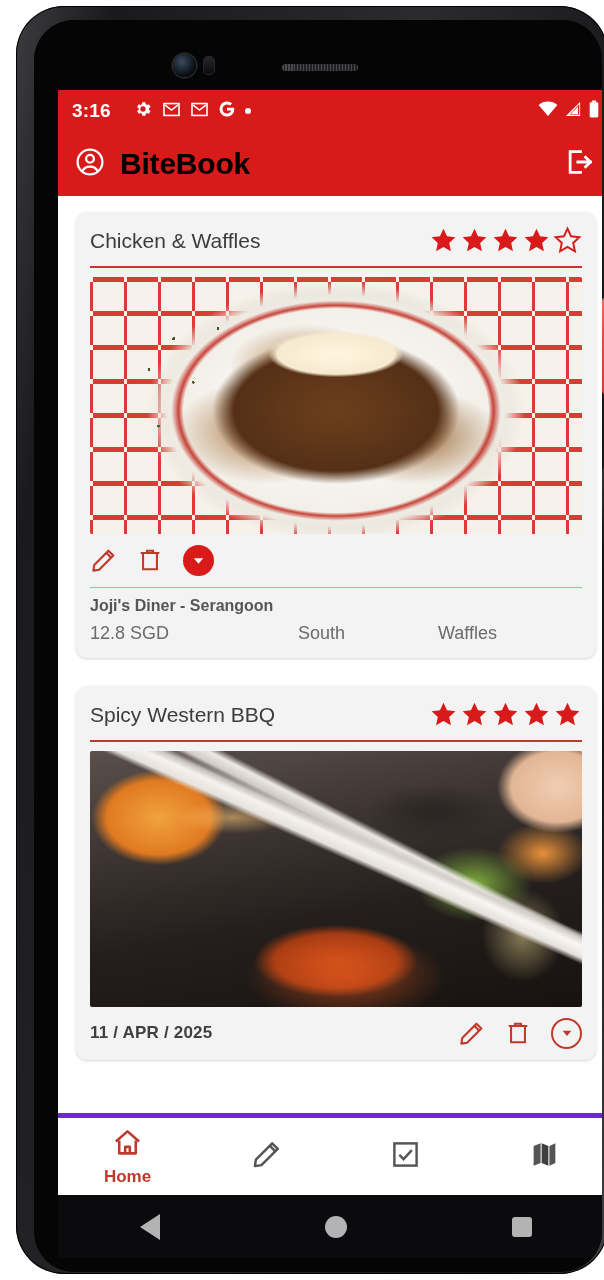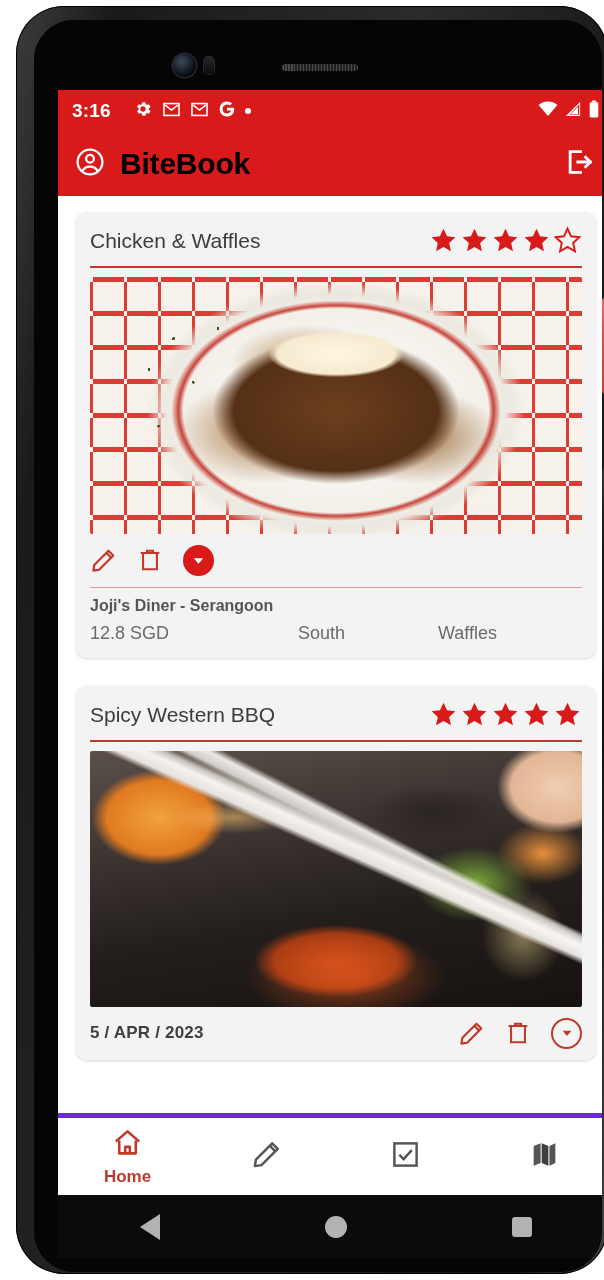--- a/index.html
+++ b/index.html
@@ -469,21 +469,21 @@
             </span>
           </div>
 
           <div class="rule"></div>
 
           <div class="card-photo photo2">
             <div class="food2"></div>
           </div>
 
           <div class="card-actions">
-            <span class="card-date">5 / APR / 2023</span>
+            <span class="card-date">11 / APR / 2025</span>
             <span class="act">
               <span class="icon-btn">
                 <svg width="27" height="27" viewBox="0 0 24 24" fill="none" stroke="#c0392b" stroke-width="1.9" stroke-linejoin="round">
                   <path d="M16.4 3.3l4.3 4.3L8.1 20.2l-5.1.8.8-5.1z"></path>
                   <path d="M14.5 5.2l4.3 4.3"></path>
                 </svg>
               </span>
               <span class="icon-btn">
                 <svg width="26" height="26" viewBox="0 0 24 24" fill="none" stroke="#c0392b" stroke-width="1.9">
                   <path d="M3.4 5.6h17.2"></path>

